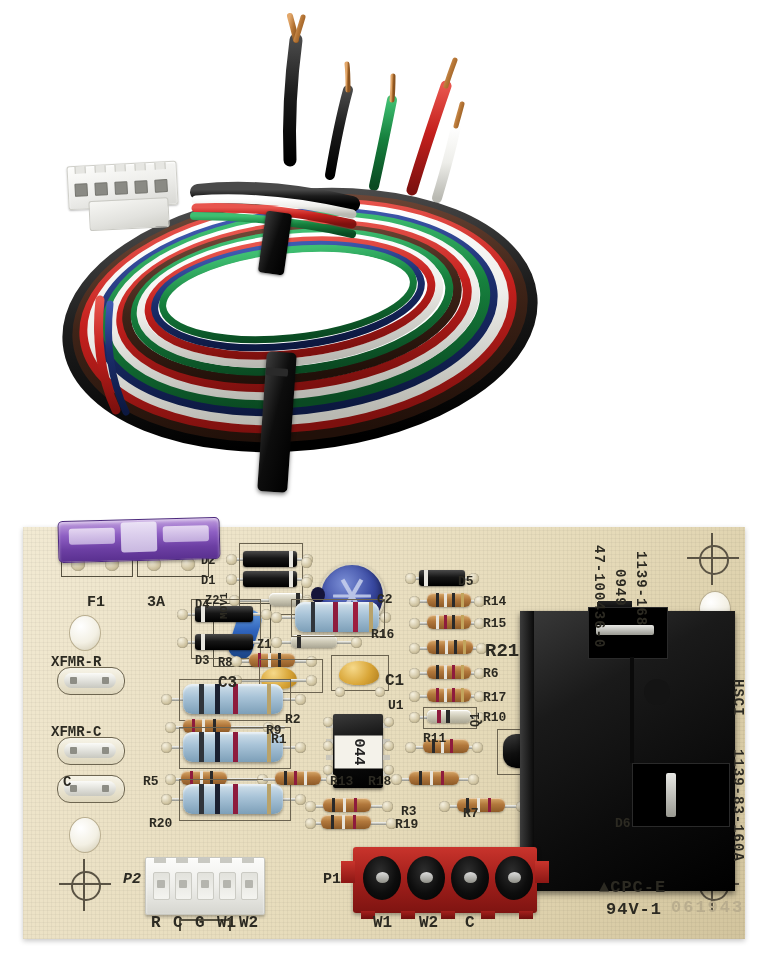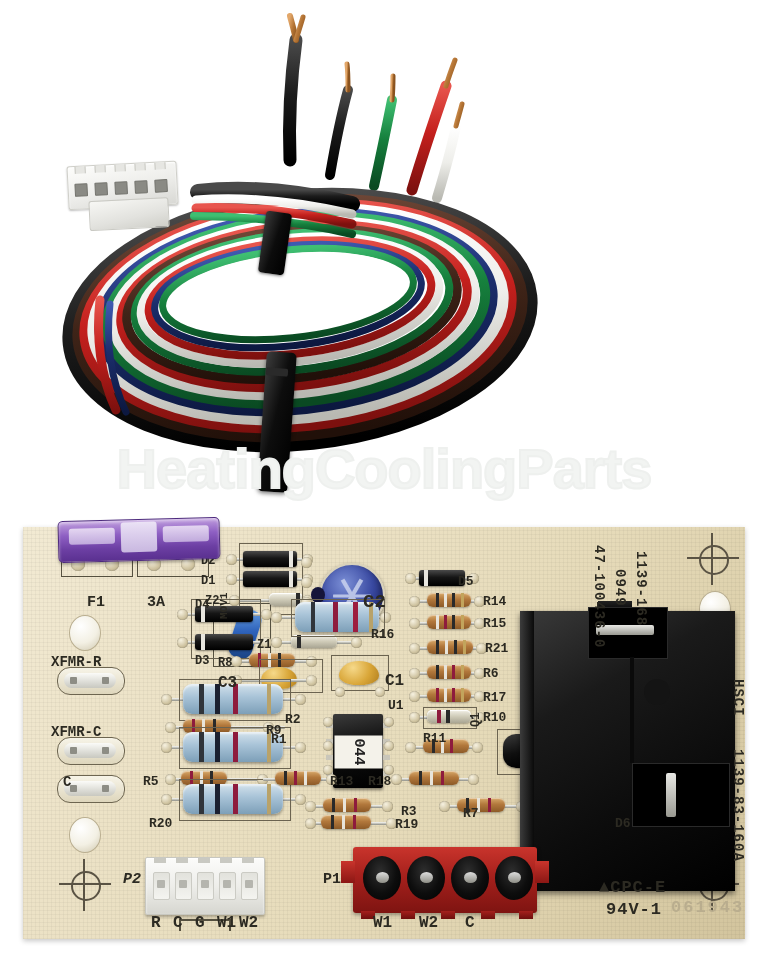--- a/index.html
+++ b/index.html
@@ -265,21 +265,20 @@
         <span class="wh-slot" style="left:6px"></span>
         <span class="wh-slot" style="left:26px"></span>
         <span class="wh-slot" style="left:46px"></span>
         <span class="wh-slot" style="left:66px"></span>
         <span class="wh-slot" style="left:86px"></span>
       </div>
       <div class="wh-body2"></div>
     </div>
   </div>
 
-  <div id="watermark">HeatingCoolingParts</div>
 
   <div id="pcb">
 
     <div class="crosshair" style="left:676px;top:18px;width:26px;height:26px;"></div>
     <div class="ch-h" style="left:664px;top:30px;width:52px;height:2px;"></div>
     <div class="ch-v" style="left:688px;top:6px;width:2px;height:52px;"></div>
 
     <div class="crosshair" style="left:48px;top:344px;width:26px;height:26px;"></div>
     <div class="ch-h" style="left:36px;top:356px;width:52px;height:2px;"></div>
     <div class="ch-v" style="left:60px;top:332px;width:2px;height:52px;"></div>
@@ -690,26 +689,26 @@
         <div class="silk" style="left: 28px; top: 198px; font-size: 14px;">XFMR-C</div>
         <div class="silk" style="left: 40px; top: 248px; font-size: 14px;">C</div>
         <div class="silk" style="left: 178px; top: 28px; font-size: 12px;">D2</div>
         <div class="silk" style="left: 178px; top: 48px; font-size: 12px;">D1</div>
         <div class="silk" style="left: 182px; top: 68px; font-size: 12px;">Z2</div>
         <div class="silk" style="left: 172px; top: 72px; font-size: 12px;">D4</div>
         <div class="silk" style="left: 172px; top: 128px; font-size: 12px;">D3</div>
         <div class="silk" style="left: 234px; top: 112px; font-size: 12px;">Z1</div>
         <div class="silk" style="left: 195px; top: 130px; font-size: 12px;">R8</div>
         <div class="silk" style="left: 195px; top: 148px; font-size: 16px;">C3</div>
-        <div class="silk" style="left: 340px; top: 66px; font-size: 19px;">C2</div>
+        <div class="silk" style="left: 354px; top: 66px; font-size: 13px;">C2</div>
         <div class="silk" style="left: 348px; top: 101px; font-size: 13px;">R16</div>
         <div class="silk" style="left: 435px; top: 48px; font-size: 13px;">D5</div>
         <div class="silk" style="left: 460px; top: 68px; font-size: 13px;">R14</div>
         <div class="silk" style="left: 460px; top: 90px; font-size: 13px;">R15</div>
-        <div class="silk" style="left: 462px; top: 115px; font-size: 13px;">R21</div>
+        <div class="silk" style="left: 462px; top: 115px; font-size: 19px;">R21</div>
         <div class="silk" style="left: 460px; top: 140px; font-size: 13px;">R6</div>
         <div class="silk" style="left: 460px; top: 164px; font-size: 13px;">R17</div>
         <div class="silk" style="left: 460px; top: 184px; font-size: 13px;">R10</div>
         <div class="silk" style="left: 362px; top: 146px; font-size: 16px;">C1</div>
         <div class="silk" style="left: 365px; top: 172px; font-size: 13px;">U1</div>
         <div class="silk" style="left: 262px; top: 186px; font-size: 13px; font-family: Liberation Mono, monospace;">R2</div>
         <div class="silk" style="left: 243px; top: 197px; font-size: 13px;">R9</div>
         <div class="silk" style="left: 248px; top: 206px; font-size: 13px;">R1</div>
         <div class="silk" style="left: 120px; top: 248px; font-size: 13px;">R5</div>
         <div class="silk" style="left: 126px; top: 290px; font-size: 13px;">R20</div>

